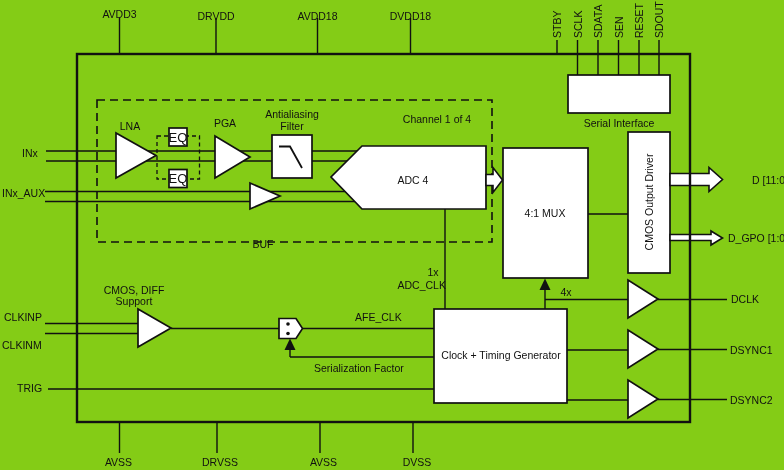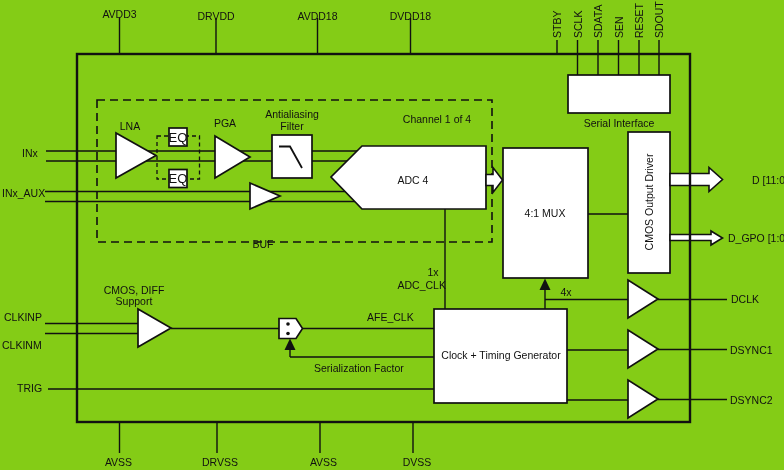--- a/index.html
+++ b/index.html
@@ -155,16 +155,16 @@
   <div class="lbl ctr" style="left:619px;top:88.5px;margin-top:28px;">Serial Interface</div>
   <div class="lbl ctr" style="left:501px;top:348.5px;">Clock + Timing Generator</div>
   <div class="lbl ctr two" style="left:134px;top:284.5px;">
     <div>CMOS, DIFF</div>
     <div>Support</div>
   </div>
 
   <div class="lbl" style="left:427.5px;top:266px;">1x</div>
   <div class="lbl" style="left:397.5px;top:278.5px;">ADC_CLK</div>
   <div class="lbl" style="left:560.5px;top:285.5px;">4x</div>
-  <div class="lbl" style="left:355px;top:311px;margin-left:12px;">AFE_CLK</div>
+  <div class="lbl" style="left:355px;top:311px;">AFE_CLK</div>
   <div class="lbl" style="left:314px;top:362px;">Serialization Factor</div>
 
 </div>
 
 </body></html>

